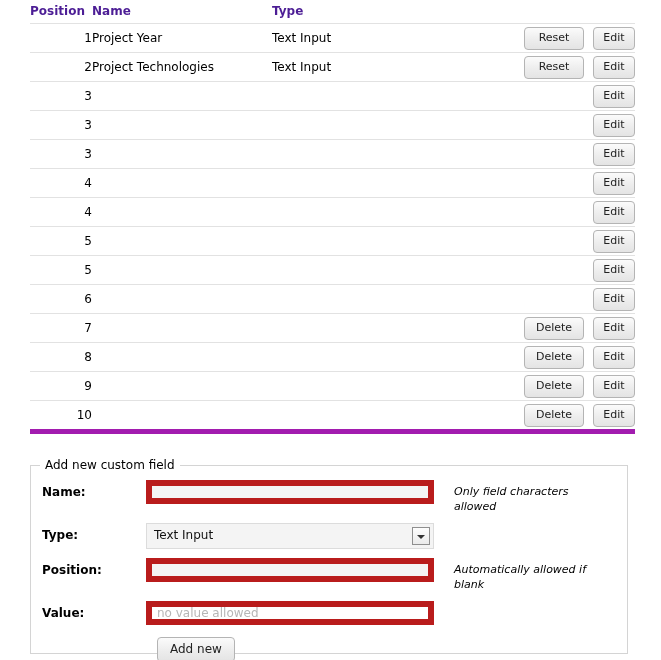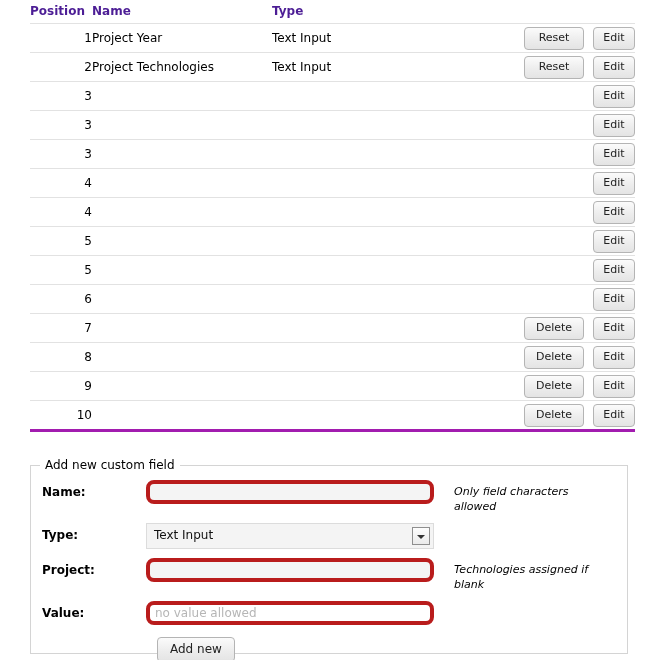--- a/index.html
+++ b/index.html
@@ -33,21 +33,21 @@
   }
   #fields-table td {
     border-top: 1px solid #e2e2e2;
     height: 28px;
     padding: 0;
     font-size: 12px;
     color: #000;
     vertical-align: middle;
   }
   #fields-table tbody tr:last-child td {
-    border-bottom: 3px solid #a21caf;
+    border-bottom: 5px solid #a21caf;
   }
   .col-position { width: 62px; }
   .col-name     { width: 180px; margin-top: 12px; }
   .col-type     { width: 232px; }
   .col-actions  { width: 131px; }
 
   th.col-position { padding-left: 3px; }
   th.col-name     { padding-left: 6px; }
   th.col-type     { padding-left: 3px; }
 
@@ -128,27 +128,27 @@
     padding-left: 18px;
     padding-top: 4px;
     box-sizing: border-box;
     max-width: 160px;
   }
 
   .text-input {
     width: 288px;
     height: 24px;
     box-sizing: border-box;
-    border: 4px solid #b91c1c;
+    border: 6px solid #b91c1c;
     background: #f4f4f4;
     font-family: "DejaVu Sans", "Liberation Sans", sans-serif;
     font-size: 12px;
     color: #333;
     padding: 0 5px;
-    border-radius: 8px;
+    border-radius: 0;
     outline: none;
   }
   .text-input.disabled-input {
     background: #ffffff;
     color: #b6b6b6;
   }
   .text-input.disabled-input::placeholder { color: #b6b6b6; opacity: 1; }
 
   .select-wrap {
     position: relative;
@@ -314,25 +314,25 @@
           <span class="select-value">Text Input</span>
           <span class="select-arrow-btn">
               <i></i>
             </span>
         </div>
       </div>
       <div class="form-hint"></div>
     </div>
 
     <div class="form-row">
-      <div class="form-label">Project:</div>
+      <div class="form-label">Position:</div>
       <div class="form-control">
         <input class="text-input" type="text" value="" placeholder="" style="">
       </div>
-      <div class="form-hint">Technologies assigned if blank</div>
+      <div class="form-hint">Automatically allowed if blank</div>
     </div>
 
     <div class="form-row">
       <div class="form-label">Value:</div>
       <div class="form-control">
         <input class="text-input disabled-input" type="text" value="" placeholder="no value allowed" style="">
       </div>
       <div class="form-hint"></div>
     </div>
 

